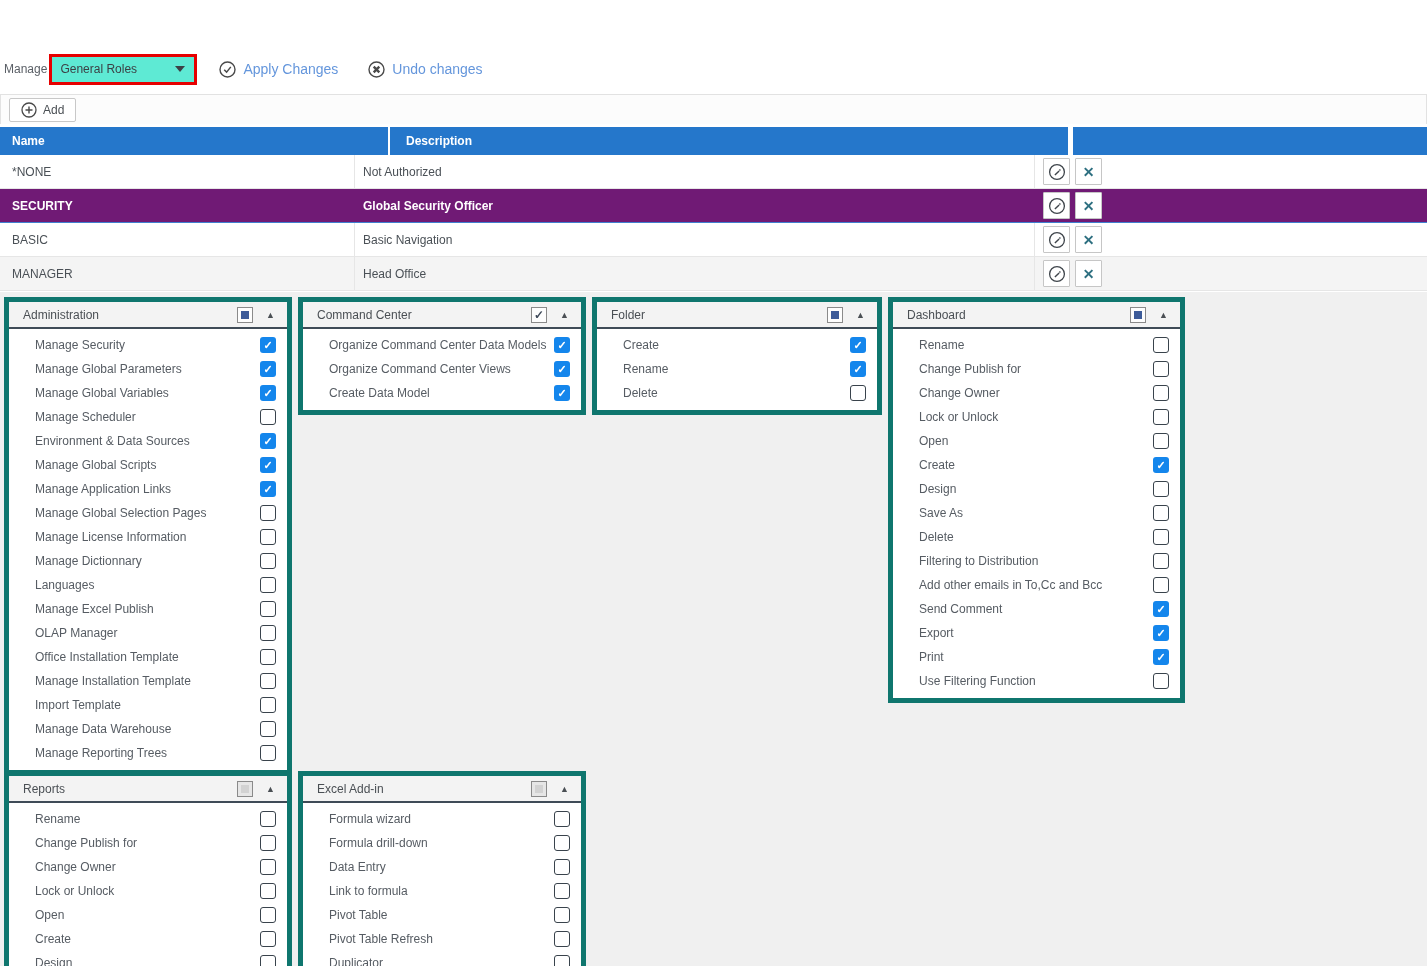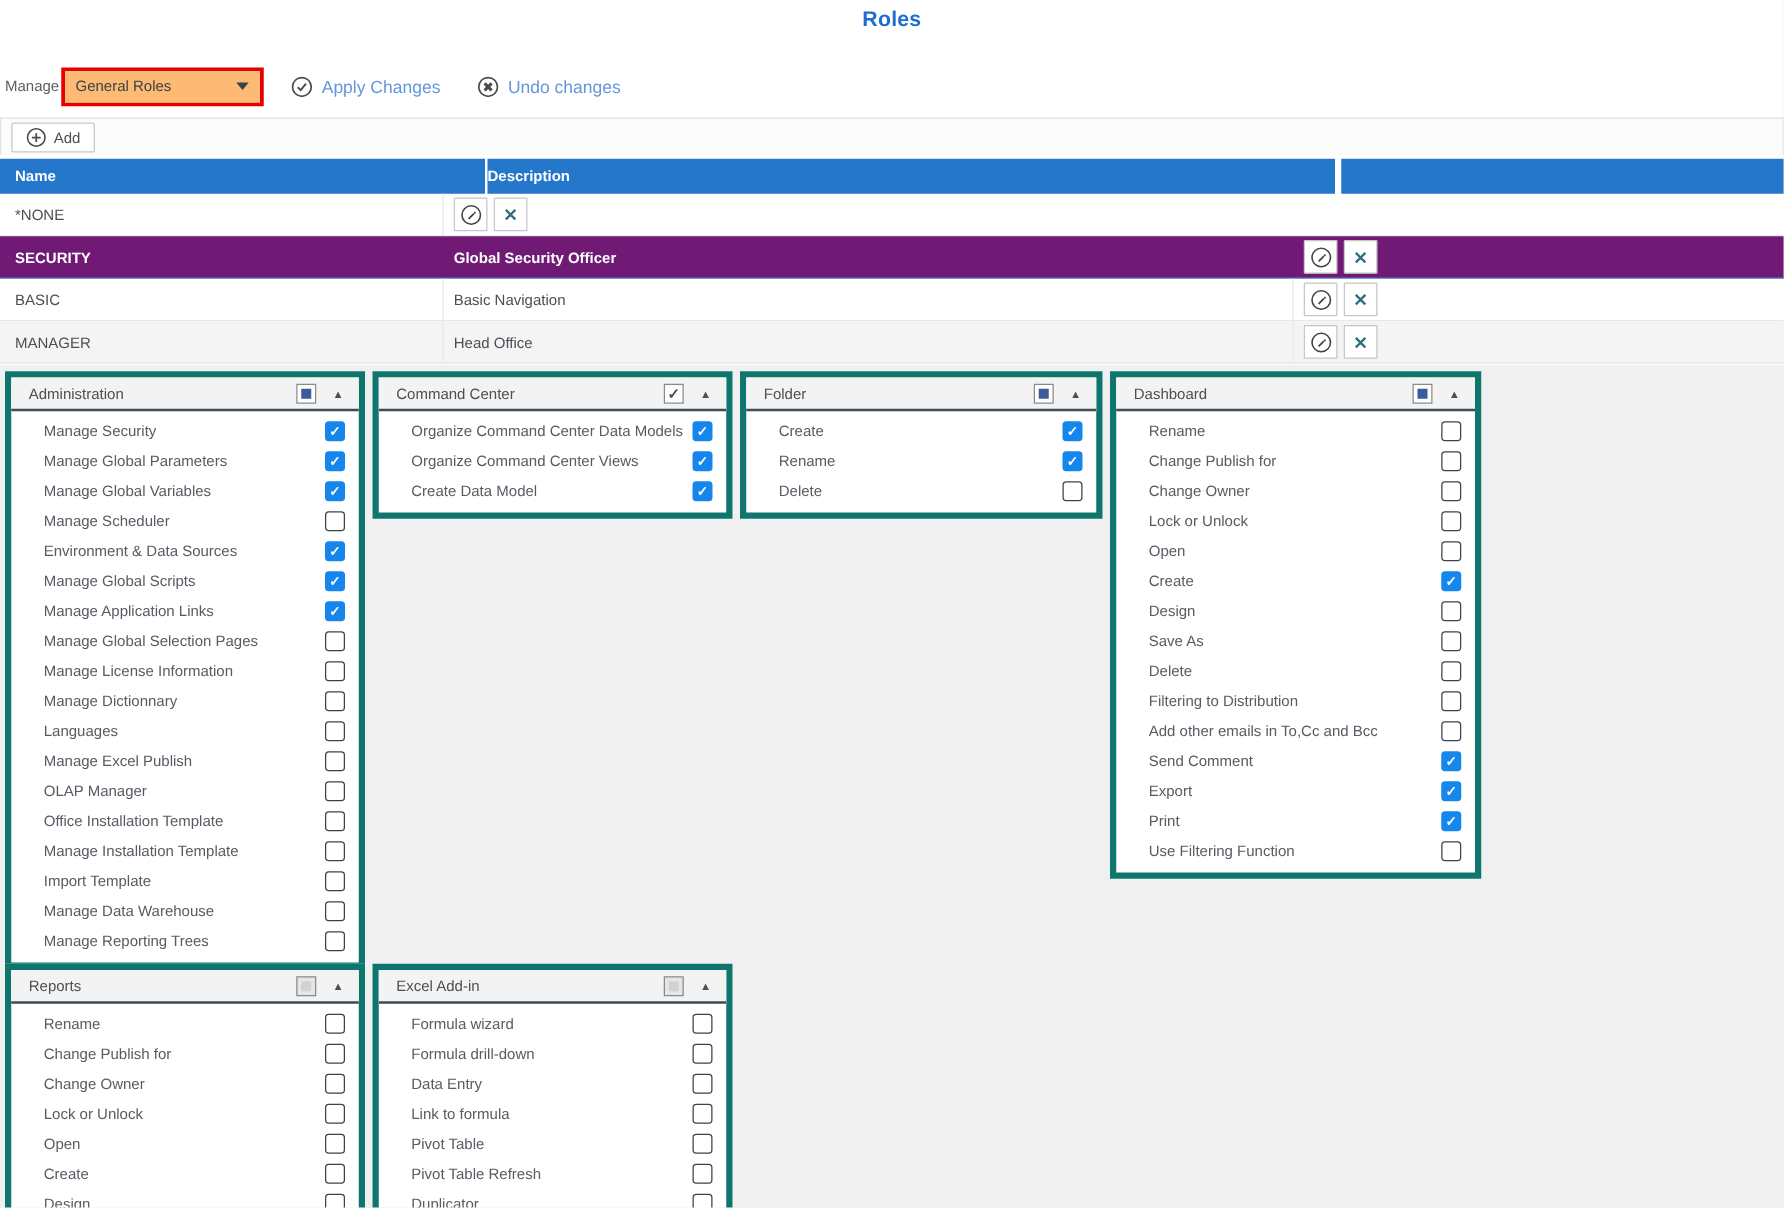--- a/index.html
+++ b/index.html
@@ -14,42 +14,42 @@
 
   
   .page-title { position:absolute; left:0; top:6px; width:1427px; text-align:center;
     font-size:17px; font-weight:bold; color:#1e6ed2; letter-spacing:0.2px; }
 
   
   .manage-row { position:absolute; left:4px; top:53px; height:32px; display:flex; align-items:center; }
   .manage-label { font-size:12px; color:#5a5f66; margin-right:2px; }
   .select-highlight { border:3px solid #e60000; background:#fff; }
   .fake-select { display:flex; align-items:center; justify-content:space-between;
-    width:156px; height:25px; background:#fdba74; padding:0 9px 0 8px; cursor:pointer; }
+    width:142px; height:25px; background:#5eead4; padding:0 9px 0 8px; cursor:pointer; }
   .fake-select .sel-text { font-size:12px; color:#3c4146; }
   .caret-down { width:0; height:0; border-left:5px solid transparent; border-right:5px solid transparent;
     border-top:6px solid #3c4146; }
   .link-btn { display:flex; align-items:center; gap:7px; cursor:pointer; background:none; border:none; }
   .link-btn .lbl { font-size:14px; color:#6496dc; }
   .apply-btn { margin-left:22px; }
   .undo-btn { margin-left:30px; }
 
   
   .toolbar { position:absolute; left:0; top:94px; width:1427px; height:30px; background:#fcfcfc;
     border:1px solid #e2e2e2; border-bottom:none; display:flex; align-items:center; }
   .add-btn { display:flex; align-items:center; gap:6px; margin-left:8px; height:24px; padding:0 11px;
     background:#fff; border:1px solid #c8c8c8; border-radius:2px; cursor:pointer; }
   .add-btn .lbl { font-size:12px; color:#4a4f54; }
 
   
   .roles-table { position:absolute; left:0; top:127px; width:1427px; }
   .thead { display:flex; height:28px; }
   .th { background:#2577cb; color:#fff; font-size:12px; font-weight:bold; display:flex; align-items:center; }
   .th.name { width:388px; padding-left:12px; margin-right:2px; }
-  .th.desc { width:678px; padding-left:0; }
+  .th.desc { width:678px; padding-left:16px; }
   .th.actions { margin-left:5px; flex:1; }
   .trow { display:flex; height:34px; background:#fff; border-bottom:1px solid #e6e6e6; cursor:pointer; }
   .trow.alt { background:#f4f4f4; }
   .trow.selected { background:#701a75; border-bottom-color:#4080d0; }
   .td { font-size:12px; color:#4a5056; display:flex; align-items:center; }
   .td.name { width:355px; padding-left:12px; border-right:1px solid #e6e6e6; }
   .td.desc { width:680px; padding-left:8px; border-right:1px solid #e6e6e6; }
   .td.actions { flex:1; padding-left:8px; gap:5px; }
   .trow.selected .td { color:#fff; font-weight:bold; border-right-color:transparent; }
   .icon-btn { width:27px; height:27px; background:#fff; border:1px solid #c6c6c6; border-radius:1px;
@@ -77,21 +77,20 @@
   .cbox.checked::after { content:"\2713"; color:#fff; font-size:11px; font-weight:bold; }
   .cbox.unchecked { background:#fff; border:1.5px solid #39434c; }
 
   svg { display:block; }
 </style>
 </head>
 <body>
 
 <div class="top-section">
 
-  <div class="page-title">Roles</div>
 
   <div class="manage-row">
     <span class="manage-label">Manage</span>
     <span class="select-highlight">
       <span class="fake-select">
         <span class="sel-text">General Roles</span>
         <span class="caret-down"></span>
       </span>
     </span>
     <button class="link-btn apply-btn">
@@ -128,20 +127,21 @@
 
   <div class="roles-table">
     <div class="thead">
       <div class="th name">Name</div>
       <div class="th desc">Description</div>
       <div class="th actions"></div>
     </div>
     <div id="roles-tbody">
         <div class="trow">
           <div class="td name">*NONE</div>
+          <div class="td desc">Not Authorized</div>
           <div class="td actions">
             <div class="icon-btn">
               <span>
                 <svg width="18" height="18" viewBox="0 0 18 18">
                   <circle cx="9" cy="9" r="7.4" fill="none" stroke="#3f454b" stroke-width="1.3"></circle>
                   <path d="M6.4 11.6 L10.6 7.4 L11.6 8.4 L7.4 12.6 Z M10.9 7.1 L11.9 6.1 L12.9 7.1 L11.9 8.1 Z" fill="#3f454b"></path>
                 </svg>
               </span>
             </div>
             <div class="icon-btn">

